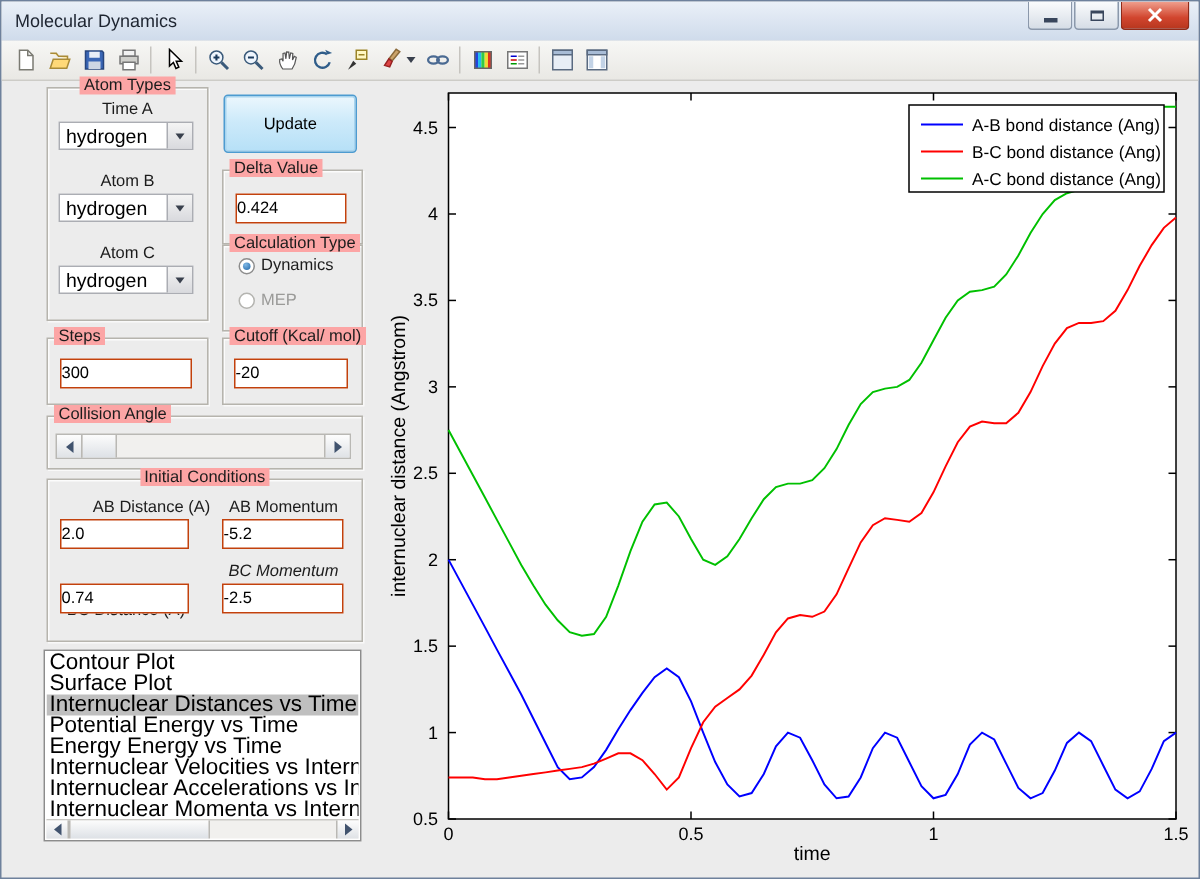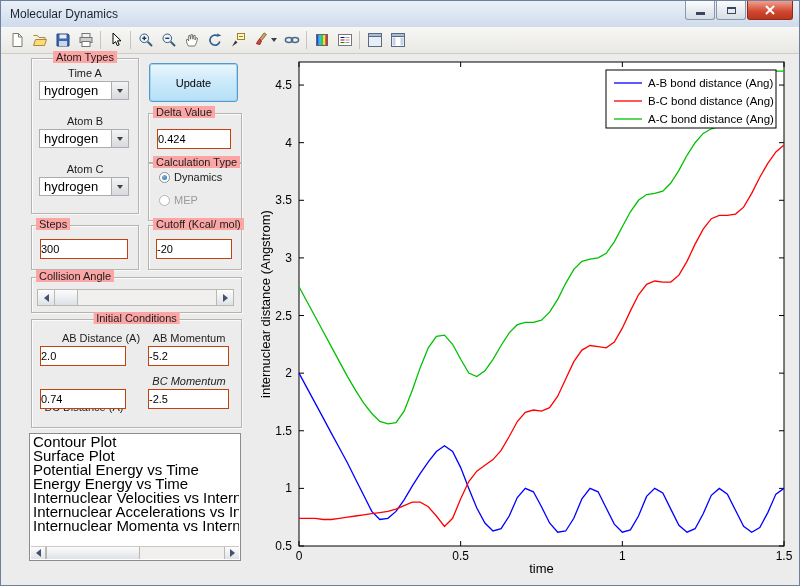--- a/index.html
+++ b/index.html
@@ -285,20 +285,21 @@
     <span class="lbl" style="left:8px;top:55px;width:88px;margin-top:26px;">BC Distance (A)</span>
     <span class="lbl" style="left:115px;top:55px;width:84px;font-style:italic;">BC Momentum</span>
     <input class="tfield" style="left: 8px; top: 69px; width: 86px; height: 20px;" value="0.74">
     <input class="tfield" style="left: 116px; top: 69px; width: 81px; height: 20px;" value="-2.5">
   </div>
 
   <div class="listbox">
     <div class="lb-items">
         <div class="lb-item">Contour Plot</div>
         <div class="lb-item">Surface Plot</div>
+        <div class="lb-item sel">Internuclear Distances vs Time</div>
         <div class="lb-item">Potential Energy vs Time</div>
         <div class="lb-item">Energy Energy vs Time</div>
         <div class="lb-item">Internuclear Velocities vs Internuclear Distance</div>
         <div class="lb-item">Internuclear Accelerations vs Internuclear Distance</div>
         <div class="lb-item">Internuclear Momenta vs Internuclear Distance</div>
       </div>
     <div class="sbar" style="left:1px;right:1px;bottom:1px;height:13px;border:none;border-top:1px solid #c9c8c4;">
       <span class="sbtn l" style="width:14px;">
           <i class="tri-l"></i>
         </span>

